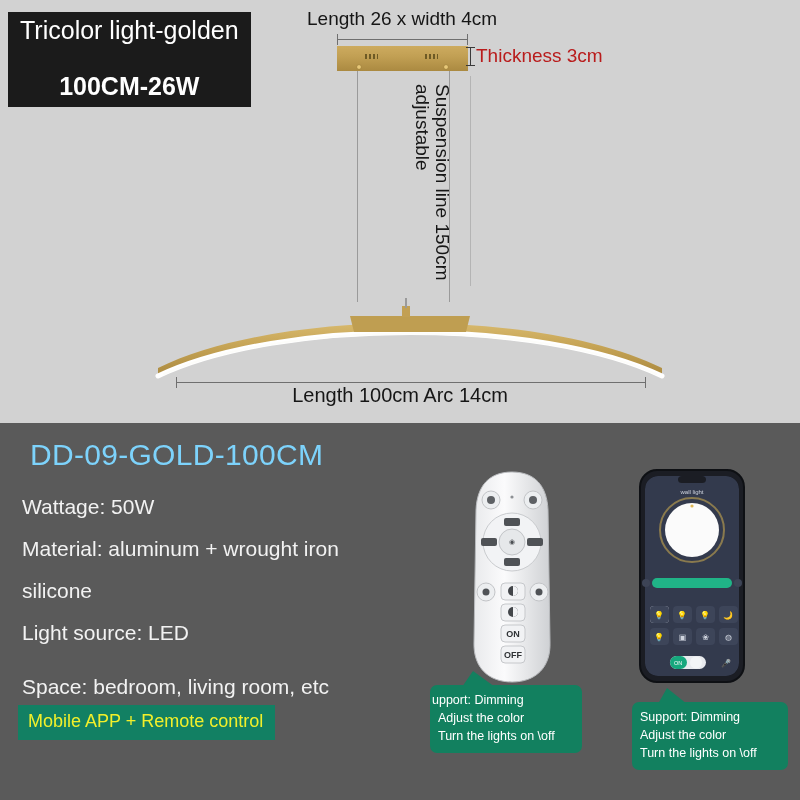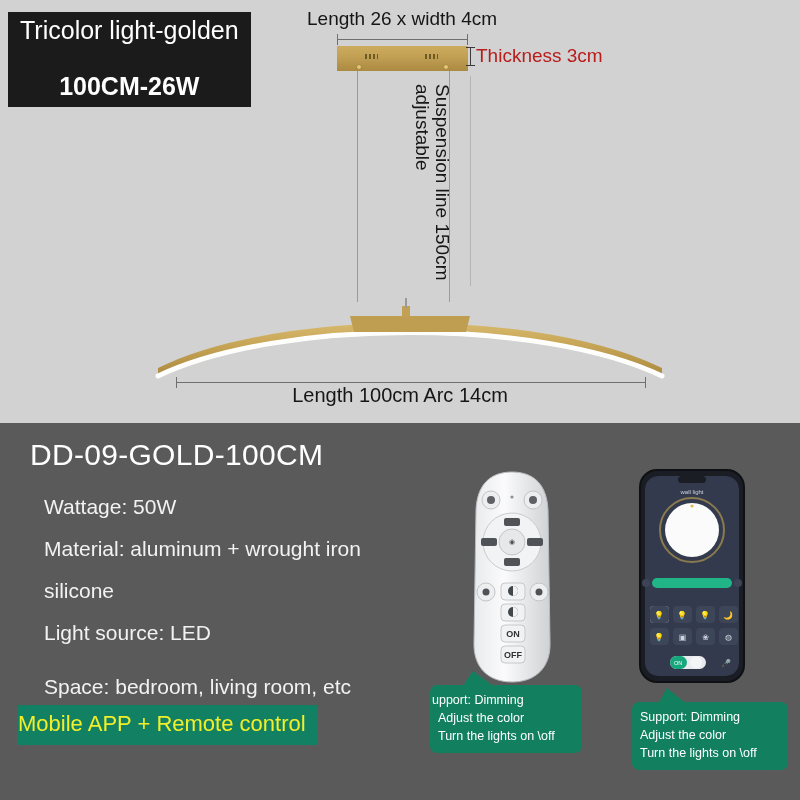--- a/index.html
+++ b/index.html
@@ -87,35 +87,35 @@
   .cap-bot{position:absolute;left:0;top:384px;width:800px;text-align:center;
     font-size:20px;color:#161616;}
 
   
   .bot-panel{
     position:absolute;left:0;top:423px;width:800px;height:377px;
     background:#5a5a5a;
   }
   .model{
     position:absolute;left:30px;top:15px;
-    font-size:30px;color:#ffffff;letter-spacing:.3px;white-space:nowrap;
+    font-size:30px;color:#7dd3fc;letter-spacing:.3px;white-space:nowrap;
   }
   .spec{
-    position:absolute;left:22px;font-size:21px;color:#f2f2f2;white-space:nowrap;margin-left:22px;
+    position:absolute;left:22px;font-size:21px;color:#f2f2f2;white-space:nowrap;
   }
   .spec.s1{top:72px;}
   .spec.s2{top:114px;}
   .spec.s3{top:156px;}
   .spec.s4{top:198px;}
   .spec.s5{top:252px;}
 
   .app-banner{
     position:absolute;left:18px;top:282px;
     background:#128063;color:#f2ef2a;
-    font-size:22px;padding:6px 12px 8px 0;white-space:nowrap;
+    font-size:18px;padding:6px 12px 8px 10px;white-space:nowrap;
   }
 
   
   .remote-wrap{position:absolute;left:455px;top:470px;width:115px;height:215px;}
   .remote-wrap svg{display:block;}
 
   
   .phone-wrap{position:absolute;left:632px;top:468px;width:128px;height:218px;}
   .phone-wrap svg{display:block;}
 

